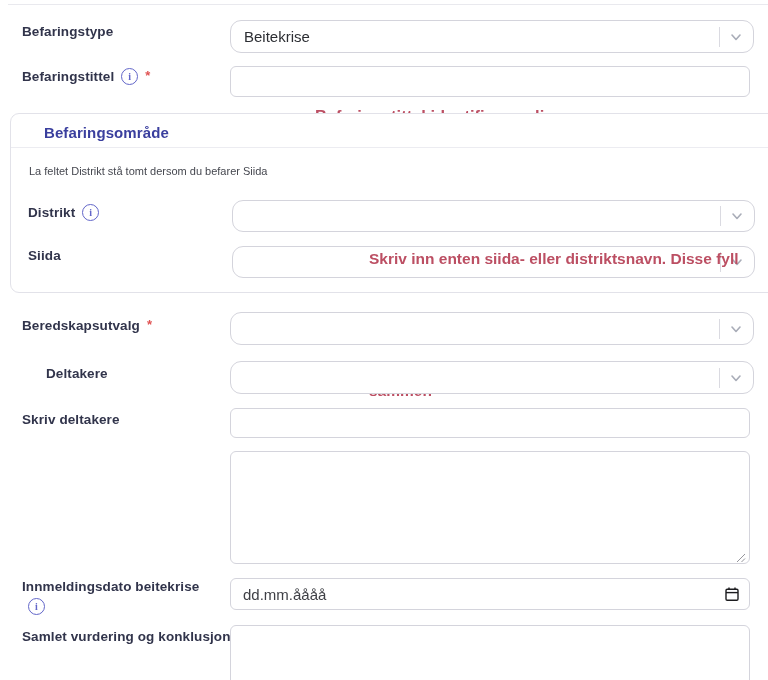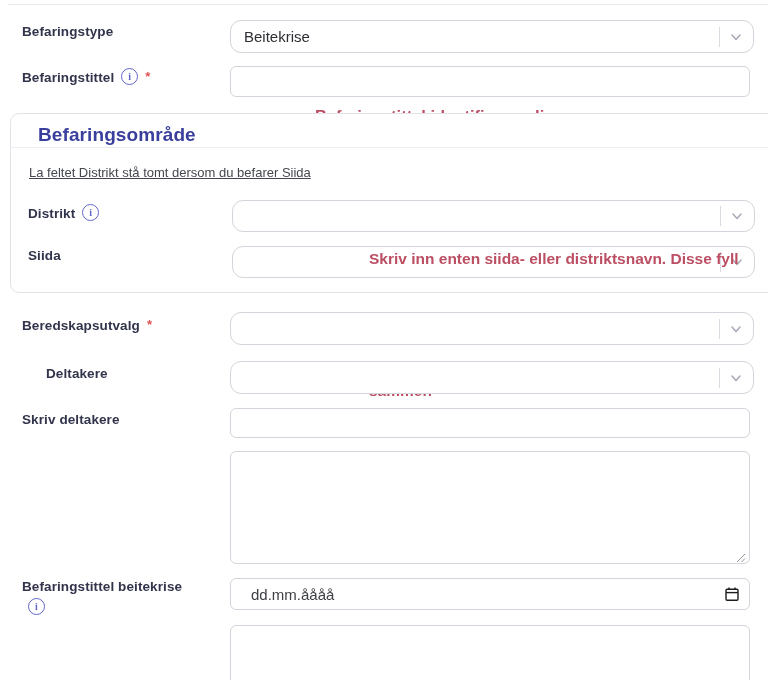--- a/index.html
+++ b/index.html
@@ -4,21 +4,21 @@
 <style>
   html,body{margin:0;padding:0;background:#ffffff;}
   .screen{
     position:relative;width:768px;height:680px;overflow:hidden;background:#fff;
     font-family:"Liberation Sans","DejaVu Sans",sans-serif;
     -webkit-font-smoothing:antialiased;
   }
   .hairline-top{position:absolute;left:8px;top:4px;width:760px;height:1px;background:#e9e9ee;}
 
   .label{
-    position:absolute;display:flex;align-items:flex-end;gap:7px;
+    position:absolute;display:flex;align-items:center;gap:7px;
     font-size:13.5px;font-weight:700;color:#31344b;letter-spacing:.1px;white-space:nowrap;
   }
   .req{color:#e05252;font-size:13px;font-weight:700;transform:translateY(-1px);}
 
   .info-icon{
     display:inline-flex;align-items:center;justify-content:center;
     width:15px;height:15px;border:1.4px solid #6266c9;border-radius:50%;
     color:#6266c9;font-size:10px;font-weight:700;font-family:"Liberation Serif",serif;
     flex:0 0 auto;cursor:pointer;
   }
@@ -38,39 +38,39 @@
     width:1px;height:20px;background:#dadae1;
   }
   .select .chev{
     position:absolute;right:9px;top:50%;transform:translateY(-50%);
     width:16px;height:16px;display:flex;align-items:center;justify-content:center;
   }
 
   .text-input{
     position:absolute;box-sizing:border-box;background:#fff;
     border:1px solid #d4d4dc;border-radius:6px;
-    font-family:inherit;font-size:15px;color:#2c2e33;padding:0 20px;outline:none;
+    font-family:inherit;font-size:15px;color:#2c2e33;padding:0 12px;outline:none;
   }
   .text-input::placeholder{color:#3f4046;opacity:1;}
 
   .textarea{
     position:absolute;box-sizing:border-box;background:#fff;
     border:1px solid #d4d4dc;border-radius:6px;
   }
   .resize-handle{position:absolute;right:3px;bottom:3px;width:11px;height:11px;cursor:nwse-resize;}
 
   .section-box{
     position:absolute;left:10px;top:113px;width:792px;height:180px;
     box-sizing:border-box;border:1px solid #e2e2e9;border-radius:9px;background:#fff;
   }
   .section-title{
-    position:absolute;left:27px;top:10px;font-size:19px;font-weight:700;color:#3a3f9e;letter-spacing:.1px;
+    position:absolute;left:33px;top:10px;font-size:15px;font-weight:700;color:#3a3f9e;letter-spacing:.1px;
   }
   .section-divider{position:absolute;left:0;top:33px;width:100%;height:1px;background:#ececf1;}
-  .section-hint{position:absolute;left:18px;top:51px;font-size:13px;color:#45474f;text-decoration:underline;}
+  .section-hint{position:absolute;left:18px;top:51px;font-size:11px;color:#45474f;}
 
   .annotation{
     position:absolute;color:#bc4f63;font-weight:700;white-space:pre;pointer-events:none;
   }
   .annotation div{margin:0;}
   .annotation.a1{left:315px;top:56px;font-size:16.5px;line-height:24px;}
   .annotation.a2{left:369px;top:204px;font-size:15.5px;line-height:22px;}
 
   .cal-btn{
     position:absolute;right:9px;top:50%;transform:translateY(-50%);
@@ -186,31 +186,34 @@
   <div class="textarea" style="left:230px;top:451px;width:520px;height:113px;">
     <span class="resize-handle">
       <svg width="11" height="11" viewBox="0 0 11 11">
           <line x1="2" y1="10" x2="10" y2="2" stroke="#96969c" stroke-width="1"></line>
           <line x1="6.5" y1="10" x2="10" y2="6.5" stroke="#96969c" stroke-width="1"></line>
         </svg>
     </span>
   </div>
 
   <div class="label" style="left:22px;top:579px;">
-    <span>Befaringstittel beitekrise</span>
+    <span>Innmeldingsdato beitekrise</span>
   </div>
   <div class="label" style="left:28px;top:598px;">
     <span class="info-icon"></span>
   </div>
   <div class="date-wrap" style="left:230px;top:578px;width:520px;height:32px;">
     <input class="text-input" placeholder="dd.mm.åååå" style="">
     <button class="cal-btn">
       <svg width="16" height="16" viewBox="0 0 16 16">
         <rect x="2" y="3.2" width="12" height="11" rx="1.2" fill="none" stroke="#1c1c1f" stroke-width="1.4"></rect>
         <line x1="2" y1="6.6" x2="14" y2="6.6" stroke="#1c1c1f" stroke-width="1.4"></line>
         <line x1="5" y1="1.6" x2="5" y2="4" stroke="#1c1c1f" stroke-width="1.4"></line>
         <line x1="11" y1="1.6" x2="11" y2="4" stroke="#1c1c1f" stroke-width="1.4"></line>
       </svg>
     </button>
   </div>
 
+  <div class="label" style="left:22px;top:629px;">
+    <span>Samlet vurdering og konklusjon</span>
+  </div>
   <div class="textarea" style="left:230px;top:625px;width:520px;height:80px;"></div>
 </div>
 
 </body></html>

